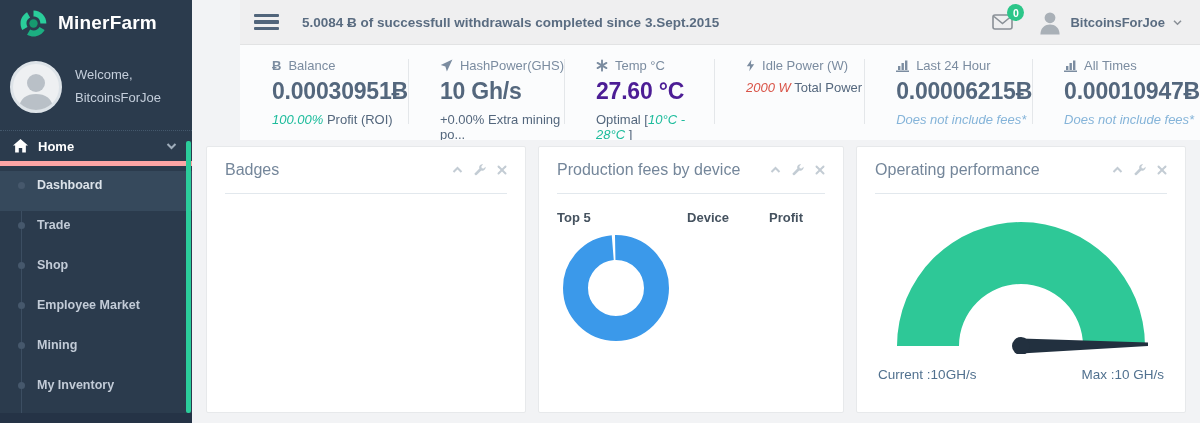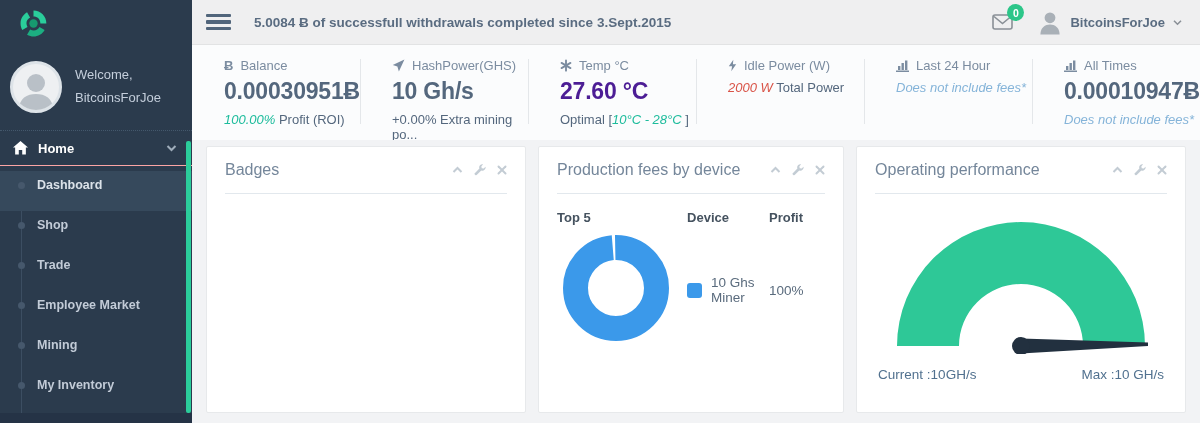--- a/index.html
+++ b/index.html
@@ -6,33 +6,33 @@
   html,body { width:1200px; height:423px; overflow:hidden; }
   body { font-family:"Liberation Sans","DejaVu Sans",sans-serif; background:#f2f3f5; position:relative; }
 
   
   .sidebar { position:absolute; left:0; top:0; width:192px; height:423px; background:#2b3b4d; z-index:2; }
   .logo-row { height:46px; display:flex; align-items:center; padding-left:19px; gap:10px; }
   .brand-name { color:#ffffff; font-size:19px; font-weight:600; letter-spacing:.2px; }
   .user-block { display:flex; align-items:center; gap:13px; padding:15px 10px 17px 10px; border-bottom:1px dotted #44586c; }
   .avatar { width:52px; height:52px; border-radius:50%; background:#eef0f2; border:3px solid #dde3e8; display:flex; align-items:flex-end; justify-content:center; overflow:hidden; flex:0 0 52px; }
   .welcome-lines { color:#c4cedb; font-size:13px; line-height:1.75; }
-  .menu-home { height:35px; display:flex; align-items:center; padding:0 15px 0 13px; border-bottom:1px solid #fca5a5; }
+  .menu-home { height:35px; display:flex; align-items:center; padding:0 15px 0 13px; border-bottom:5px solid #fca5a5; }
   .menu-home .home-label { color:#ffffff; font-size:13px; font-weight:bold; margin-left:10px; }
   .menu-home .chev { margin-left:auto; color:#9fadbb; display:flex; }
   .submenu { list-style:none; position:relative; padding:5px 0 6px 0; }
   .submenu::before { content:""; position:absolute; left:21px; top:12px; bottom:16px; width:1px; background:#3c4e62; }
   .submenu li { position:relative; height:40px; line-height:29.6px; padding-left:37px; color:#c2cbd7; font-size:12.5px; font-weight:600; cursor:pointer; }
   .submenu li::before { content:""; position:absolute; left:18px; top:11px; width:7px; height:7px; border-radius:50%; background:#46586c; }
   .submenu li.active { background:#36495c; color:#dbe2e9; }
   .side-scrollbar { position:absolute; right:1px; top:141px; width:5px; height:272px; border-radius:2px; }
   .side-footer { position:absolute; left:0; right:0; bottom:0; height:10px; background:#253346; }
 
   
-  .main { position:absolute; left:192px; top:0; width:1008px; height:423px; }
+  .main { position:absolute; left:192px; top:0; width:1008px; height:423px;padding-left:48px; }
   .topbar { height:45px; background:#efeff0; border-bottom:1px solid #e2e3e4; display:flex; align-items:center; padding:0 18px 0 14px; }
   .hamburger { width:25px; cursor:pointer; margin-right:23px; }
   .hamburger span { display:block; height:3.5px; background:#51657b; border-radius:1px; margin:3.2px 0; }
   .ticker { font-size:13.5px; font-weight:bold; color:#5a6c81; }
   .top-right { margin-left:auto; display:flex; align-items:center; gap:15px; }
   .mail-wrap { position:relative; margin-right:10px; cursor:pointer; display:flex; }
   .mail-badge { position:absolute; top:-10px; right:-11px; min-width:17px; height:17px; border-radius:50%; color:#fff; font-size:10.5px; font-weight:bold; display:flex; align-items:center; justify-content:center; }
   .top-user { display:flex; align-items:center; gap:8px; cursor:pointer; }
   .top-user .uname { font-size:13px; font-weight:bold; color:#5a6c81; }
 
@@ -76,20 +76,21 @@
 <div class="sidebar">
   <div class="logo-row">
     <svg width="29" height="29" viewBox="0 0 36 36">
       <g>
         <path d="M18 2 C27 2 34 9 34 18 L26.5 18 C26.5 12.5 22.8 9.4 18 9.4 Z" fill="#2acd9b"></path>
         <path d="M18 2 C27 2 34 9 34 18 L26.5 18 C26.5 12.5 22.8 9.4 18 9.4 Z" fill="#1cae81" transform="rotate(120 18 18)"></path>
         <path d="M18 2 C27 2 34 9 34 18 L26.5 18 C26.5 12.5 22.8 9.4 18 9.4 Z" fill="#2acd9b" transform="rotate(240 18 18)"></path>
         <circle cx="18" cy="18" r="5.2" fill="#17996f"></circle>
       </g>
     </svg>
+    <span class="brand-name">MinerFarm</span>
   </div>
 
   <div class="user-block">
     <div class="avatar">
       <svg width="40" height="42" viewBox="0 0 40 42">
         <circle cx="20" cy="15" r="9" fill="#b9c0c7"></circle>
         <path d="M3 42 C3 30 11 26 20 26 C29 26 37 30 37 42 Z" fill="#b9c0c7"></path>
       </svg>
     </div>
     <div class="welcome-lines">
@@ -105,22 +106,22 @@
     <span class="home-label">Home</span>
     <span class="chev">
       <svg width="11" height="8" viewBox="0 0 10 8" fill="none" stroke="currentColor" stroke-width="2">
           <polyline points="1,2 5,6 9,2"></polyline>
         </svg>
     </span>
   </div>
 
   <ul class="submenu">
     <li class="active">Dashboard</li>
+    <li>Trade</li>
     <li>Shop</li>
-    <li>Trade</li>
     <li>Employee Market</li>
     <li>Mining</li>
     <li>My Inventory</li>
     <li>Repair Room</li>
     <li>Badges</li>
   </ul>
 
   <div class="side-scrollbar" style="background: rgb(43, 205, 155);"></div>
   <div class="side-footer"></div>
 </div>
@@ -211,20 +212,21 @@
         <span class="sicon">
           <svg width="13" height="13" viewBox="0 0 13 13" fill="currentColor">
               <rect x="2" y="7" width="2.4" height="4"></rect>
               <rect x="5.5" y="4" width="2.4" height="7"></rect>
               <rect x="9" y="1.5" width="2.4" height="9.5"></rect>
               <rect x="0" y="11.5" width="13" height="1.5"></rect>
             </svg>
         </span>
         <span>Last 24 Hour</span>
       </div>
+      <div class="stat-value">0.00006215Ƀ</div>
       <div class="stat-sub sub-blue"><span>Does not include fees*</span></div>
     </div>
 
     <div class="stat">
       <div class="stat-label">
         <span class="sicon">
           <svg width="13" height="13" viewBox="0 0 13 13" fill="currentColor">
               <rect x="2" y="7" width="2.4" height="4"></rect>
               <rect x="5.5" y="4" width="2.4" height="7"></rect>
               <rect x="9" y="1.5" width="2.4" height="9.5"></rect>
@@ -289,25 +291,20 @@
       <div class="prod-cols">
         <span class="c1">Top 5</span>
         <span class="c2">Device</span>
         <span class="c3">Profit</span>
       </div>
       <div class="prod-main">
         <div class="donut-wrap">
           <svg width="106" height="106" viewBox="0 0 106 106">
             <circle cx="53" cy="53" r="40.5" fill="none" stroke="#3b99ea" stroke-width="25" stroke-dasharray="252 2.5" stroke-dashoffset="1.25" transform="rotate(-90 53 53)"></circle>
           </svg>
-        </div>
-        <div class="legend">
-          <span class="legend-swatch" style="background: rgb(59, 153, 234);"></span>
-          <span class="legend-label">10 Ghs Miner</span>
-          <span class="legend-value">100%</span>
         </div>
       </div>
     </div>
 
     <div class="panel p3">
       <div class="panel-head">
         <span class="panel-title">Operating performance</span>
         <span class="panel-tools">
           <span>
               <svg width="11" height="8" viewBox="0 0 10 8" fill="none" stroke="currentColor" stroke-width="2">

